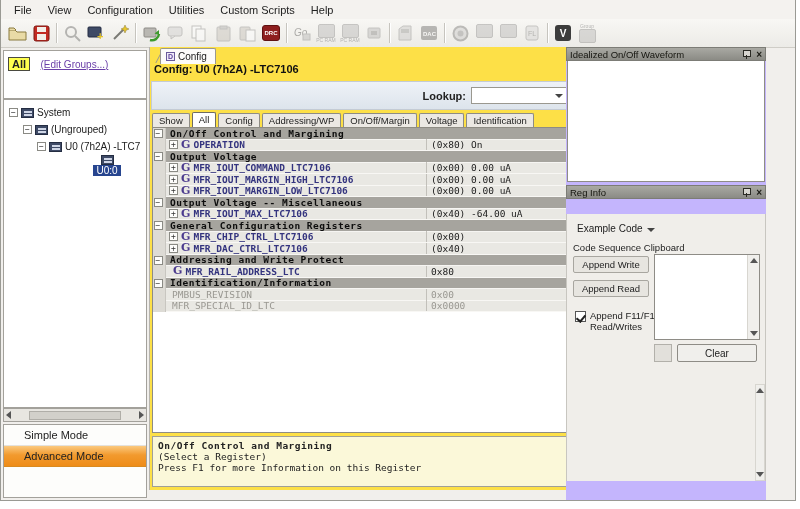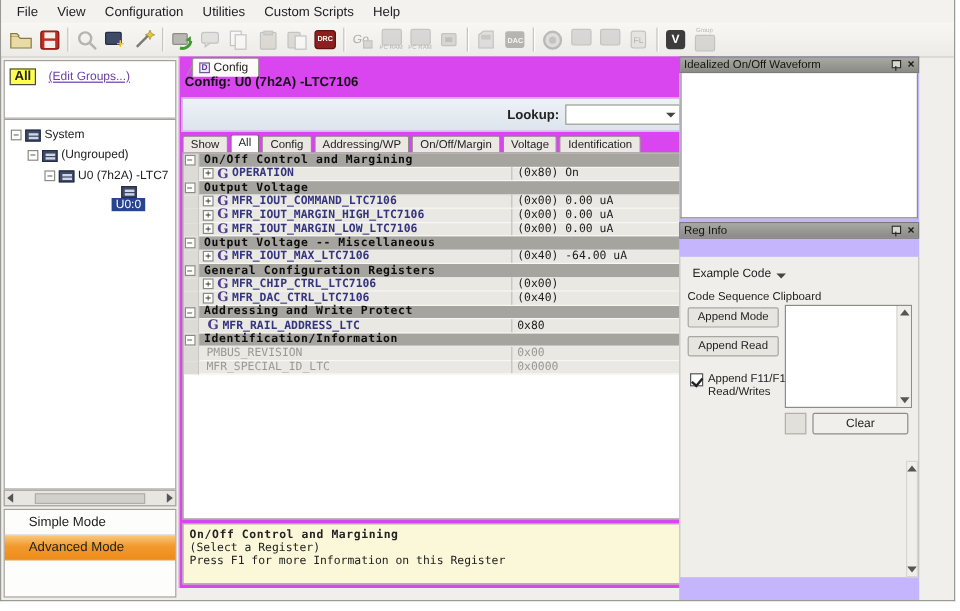--- a/index.html
+++ b/index.html
@@ -62,21 +62,21 @@
   .arr-d { border-width:5px 4px 0 4px; border-color:#555 transparent transparent transparent; }
   #modebox { position:absolute; left:2px; top:376px; width:144px; height:74px;
              background:#fdfdfb; border:1px solid #a3a19b; font-size:11px; color:#222; }
   .mode-row { height:21px; display:flex; align-items:center; padding-left:20px;
               border-bottom:1px solid #e4e2dd; }
   .mode-row.active { background:linear-gradient(#fbc97e,#f29a2e 45%,#ee8c18);
                      border-bottom:1px solid #d98a20; font-weight:normal; }
 
   
   #main { position:absolute; left:148px; top:47px; width:447px; height:443px;
-          background:#d946ef; border-left:1px solid #b6b4ae; border-right:1px solid #b6b4ae; }
+          background:#fde047; border-left:1px solid #b6b4ae; border-right:1px solid #b6b4ae; }
   #main-tabstrip { position:absolute; left:0; top:0; width:100%; height:17px; }
   .doc-tab { position:absolute; left:10px; top:1px; height:16px; background:#fcfbf9;
              border:1px solid #9a988f; border-bottom:none; border-radius:2px 2px 0 0;
              display:flex; align-items:center; gap:3px; padding:0 8px 0 5px;
              font-size:10px; color:#222; }
   .doc-tab-icon { width:9px; height:9px; border:1px solid #6a5a9a; background:#efeaf8;
                   font-size:7px; line-height:8px; text-align:center; color:#5a3f96;
                   font-weight:bold; }
   .slash { position:absolute; left:0; top:2px; width:10px; height:14px;
            border-right:1px solid #9a988f; transform:skewX(-28deg); }
@@ -564,21 +564,21 @@
         <span class="pin"></span>
         <span class="dock-x">×</span>
       </div>
       <div id="ri-body">
         <span id="example-code">
           <span>Example Code</span>
           <span class="combo-arrow" style="margin-top:6px;"></span>
         </span>
         <span id="clip-label">Code Sequence Clipboard</span>
         <span class="ri-btn" id="append-write">
-          <span>Append Mode</span>
+          <span>Append Write</span>
         </span>
         <span class="ri-btn" id="append-read">
           <span>Append Read</span>
         </span>
         <div id="ri-check">
           <span class="cbox"></span>
           <span>
             <span>Append F11/F12</span><br>
             <span>Read/Writes</span>
           </span>

